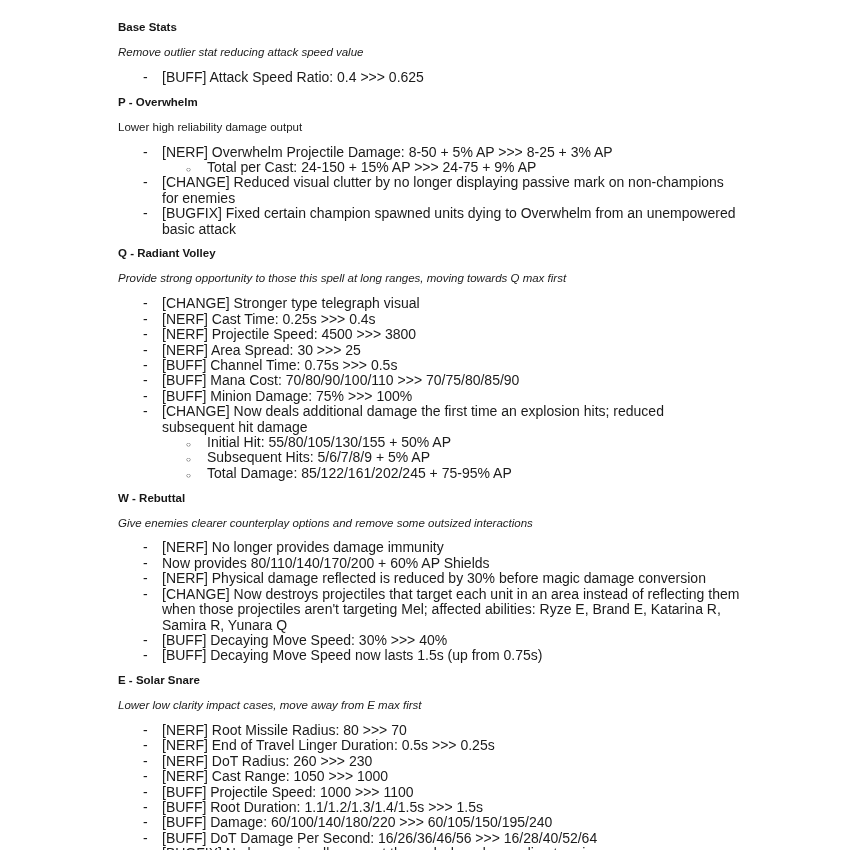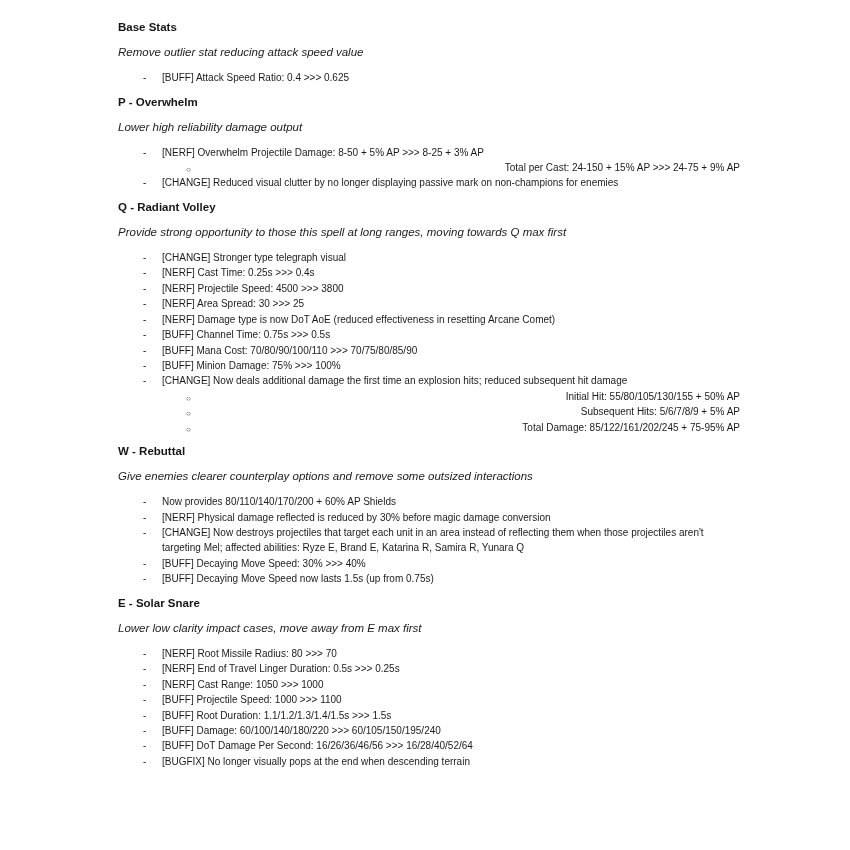--- a/index.html
+++ b/index.html
@@ -32,45 +32,43 @@
     line-height: 15.4px;
     margin: 3px 0 9.5px 0;
     color: #161616;
   }
   .desc {
     font-size: 11.5px;
     font-weight: 400;
     line-height: 15.4px;
     margin: 0 0 9.5px 0;
     color: #1b1b1b;
-    font-style: italic;
   }
   .desc.italic { font-style: italic; }
   ul.changes {
     list-style: none;
     margin: 0 0 9.5px 0;
     padding: 0;
   }
   li.change-item {
     position: relative;
-    font-size: 10px;
+    font-size: 14px;
     line-height: 15.4px;
     padding-left: 44px;
     max-width: 622px;
     color: #1b1b1b;
   }
   li.change-item::before {
     content: "-";
     position: absolute;
     left: 25px;
     top: 0;
   }
   li.change-item.level-2 {
     padding-left: 89px;
-    text-align: right;
   }
   li.change-item.level-2::before {
     content: "\25CB"; 
     left: 68px;
     font-size: 8px;
     top: 2px;
   }
 </style>
 </head>
 <body>
@@ -88,37 +86,37 @@
   <section class="doc-section">
     <h3 class="heading">P - Overwhelm</h3>
     <p class="desc">Lower high reliability damage output</p>
     <ul class="changes">
   <li class="change-item">[NERF] Overwhelm Projectile Damage: 8-50 + 5% AP &gt;&gt;&gt; 8-25 + 3% AP</li>
 
   <li class="change-item level-2">Total per Cast: 24-150 + 15% AP &gt;&gt;&gt; 24-75 + 9% AP</li>
 
   <li class="change-item">[CHANGE] Reduced visual clutter by no longer displaying passive mark on non-champions for enemies</li>
 
+  <li class="change-item">[BUGFIX] Fixed certain champion spawned units dying to Overwhelm from an unempowered basic attack</li>
 </ul>
   </section>
 
   <section class="doc-section">
     <h3 class="heading">Q - Radiant Volley</h3>
     <p class="desc italic">Provide strong opportunity to those this spell at long ranges, moving towards Q max first</p>
     <ul class="changes">
   <li class="change-item">[CHANGE] Stronger type telegraph visual</li>
 
   <li class="change-item">[NERF] Cast Time: 0.25s &gt;&gt;&gt; 0.4s</li>
 
   <li class="change-item">[NERF] Projectile Speed: 4500 &gt;&gt;&gt; 3800</li>
 
 
   <li class="change-item">[NERF] Area Spread: 30 &gt;&gt;&gt; 25</li>
 
-  <li class="change-item">[NERF] Damage type is now DoT AoE (reduced effectiveness in resetting Arcane Comet)</li>
 
   <li class="change-item">[BUFF] Channel Time: 0.75s &gt;&gt;&gt; 0.5s</li>
 
   <li class="change-item">[BUFF] Mana Cost: 70/80/90/100/110 &gt;&gt;&gt; 70/75/80/85/90</li>
 
   <li class="change-item">[BUFF] Minion Damage: 75% &gt;&gt;&gt; 100%</li>
 
   <li class="change-item">[CHANGE] Now deals additional damage the first time an explosion hits; reduced subsequent hit damage</li>
 
   <li class="change-item level-2">Initial Hit: 55/80/105/130/155 + 50% AP</li>
@@ -126,20 +124,21 @@
   <li class="change-item level-2">Subsequent Hits: 5/6/7/8/9 + 5% AP</li>
 
   <li class="change-item level-2">Total Damage: 85/122/161/202/245 + 75-95% AP</li>
 </ul>
   </section>
 
   <section class="doc-section">
     <h3 class="heading">W - Rebuttal</h3>
     <p class="desc italic">Give enemies clearer counterplay options and remove some outsized interactions</p>
     <ul class="changes">
+  <li class="change-item">[NERF] No longer provides damage immunity</li>
 
   <li class="change-item">Now provides 80/110/140/170/200 + 60% AP Shields</li>
 
   <li class="change-item">[NERF] Physical damage reflected is reduced by 30% before magic damage conversion</li>
 
   <li class="change-item">[CHANGE] Now destroys projectiles that target each unit in an area instead of reflecting them when those projectiles aren't targeting Mel; affected abilities: Ryze E, Brand E, Katarina R, Samira R, Yunara Q</li>
 
   <li class="change-item">[BUFF] Decaying Move Speed: 30% &gt;&gt;&gt; 40%</li>
 
   <li class="change-item">[BUFF] Decaying Move Speed now lasts 1.5s (up from 0.75s)</li>
@@ -147,20 +146,21 @@
   </section>
 
   <section class="doc-section">
     <h3 class="heading">E - Solar Snare</h3>
     <p class="desc italic">Lower low clarity impact cases, move away from E max first</p>
     <ul class="changes">
   <li class="change-item">[NERF] Root Missile Radius: 80 &gt;&gt;&gt; 70</li>
 
   <li class="change-item">[NERF] End of Travel Linger Duration: 0.5s &gt;&gt;&gt; 0.25s</li>
 
+  <li class="change-item">[NERF] DoT Radius: 260 &gt;&gt;&gt; 230</li>
 
   <li class="change-item">[NERF] Cast Range: 1050 &gt;&gt;&gt; 1000</li>
 
   <li class="change-item">[BUFF] Projectile Speed: 1000 &gt;&gt;&gt; 1100</li>
 
   <li class="change-item">[BUFF] Root Duration: 1.1/1.2/1.3/1.4/1.5s &gt;&gt;&gt; 1.5s</li>
 
   <li class="change-item">[BUFF] Damage: 60/100/140/180/220 &gt;&gt;&gt; 60/105/150/195/240</li>
 
   <li class="change-item">[BUFF] DoT Damage Per Second: 16/26/36/46/56 &gt;&gt;&gt; 16/28/40/52/64</li>

